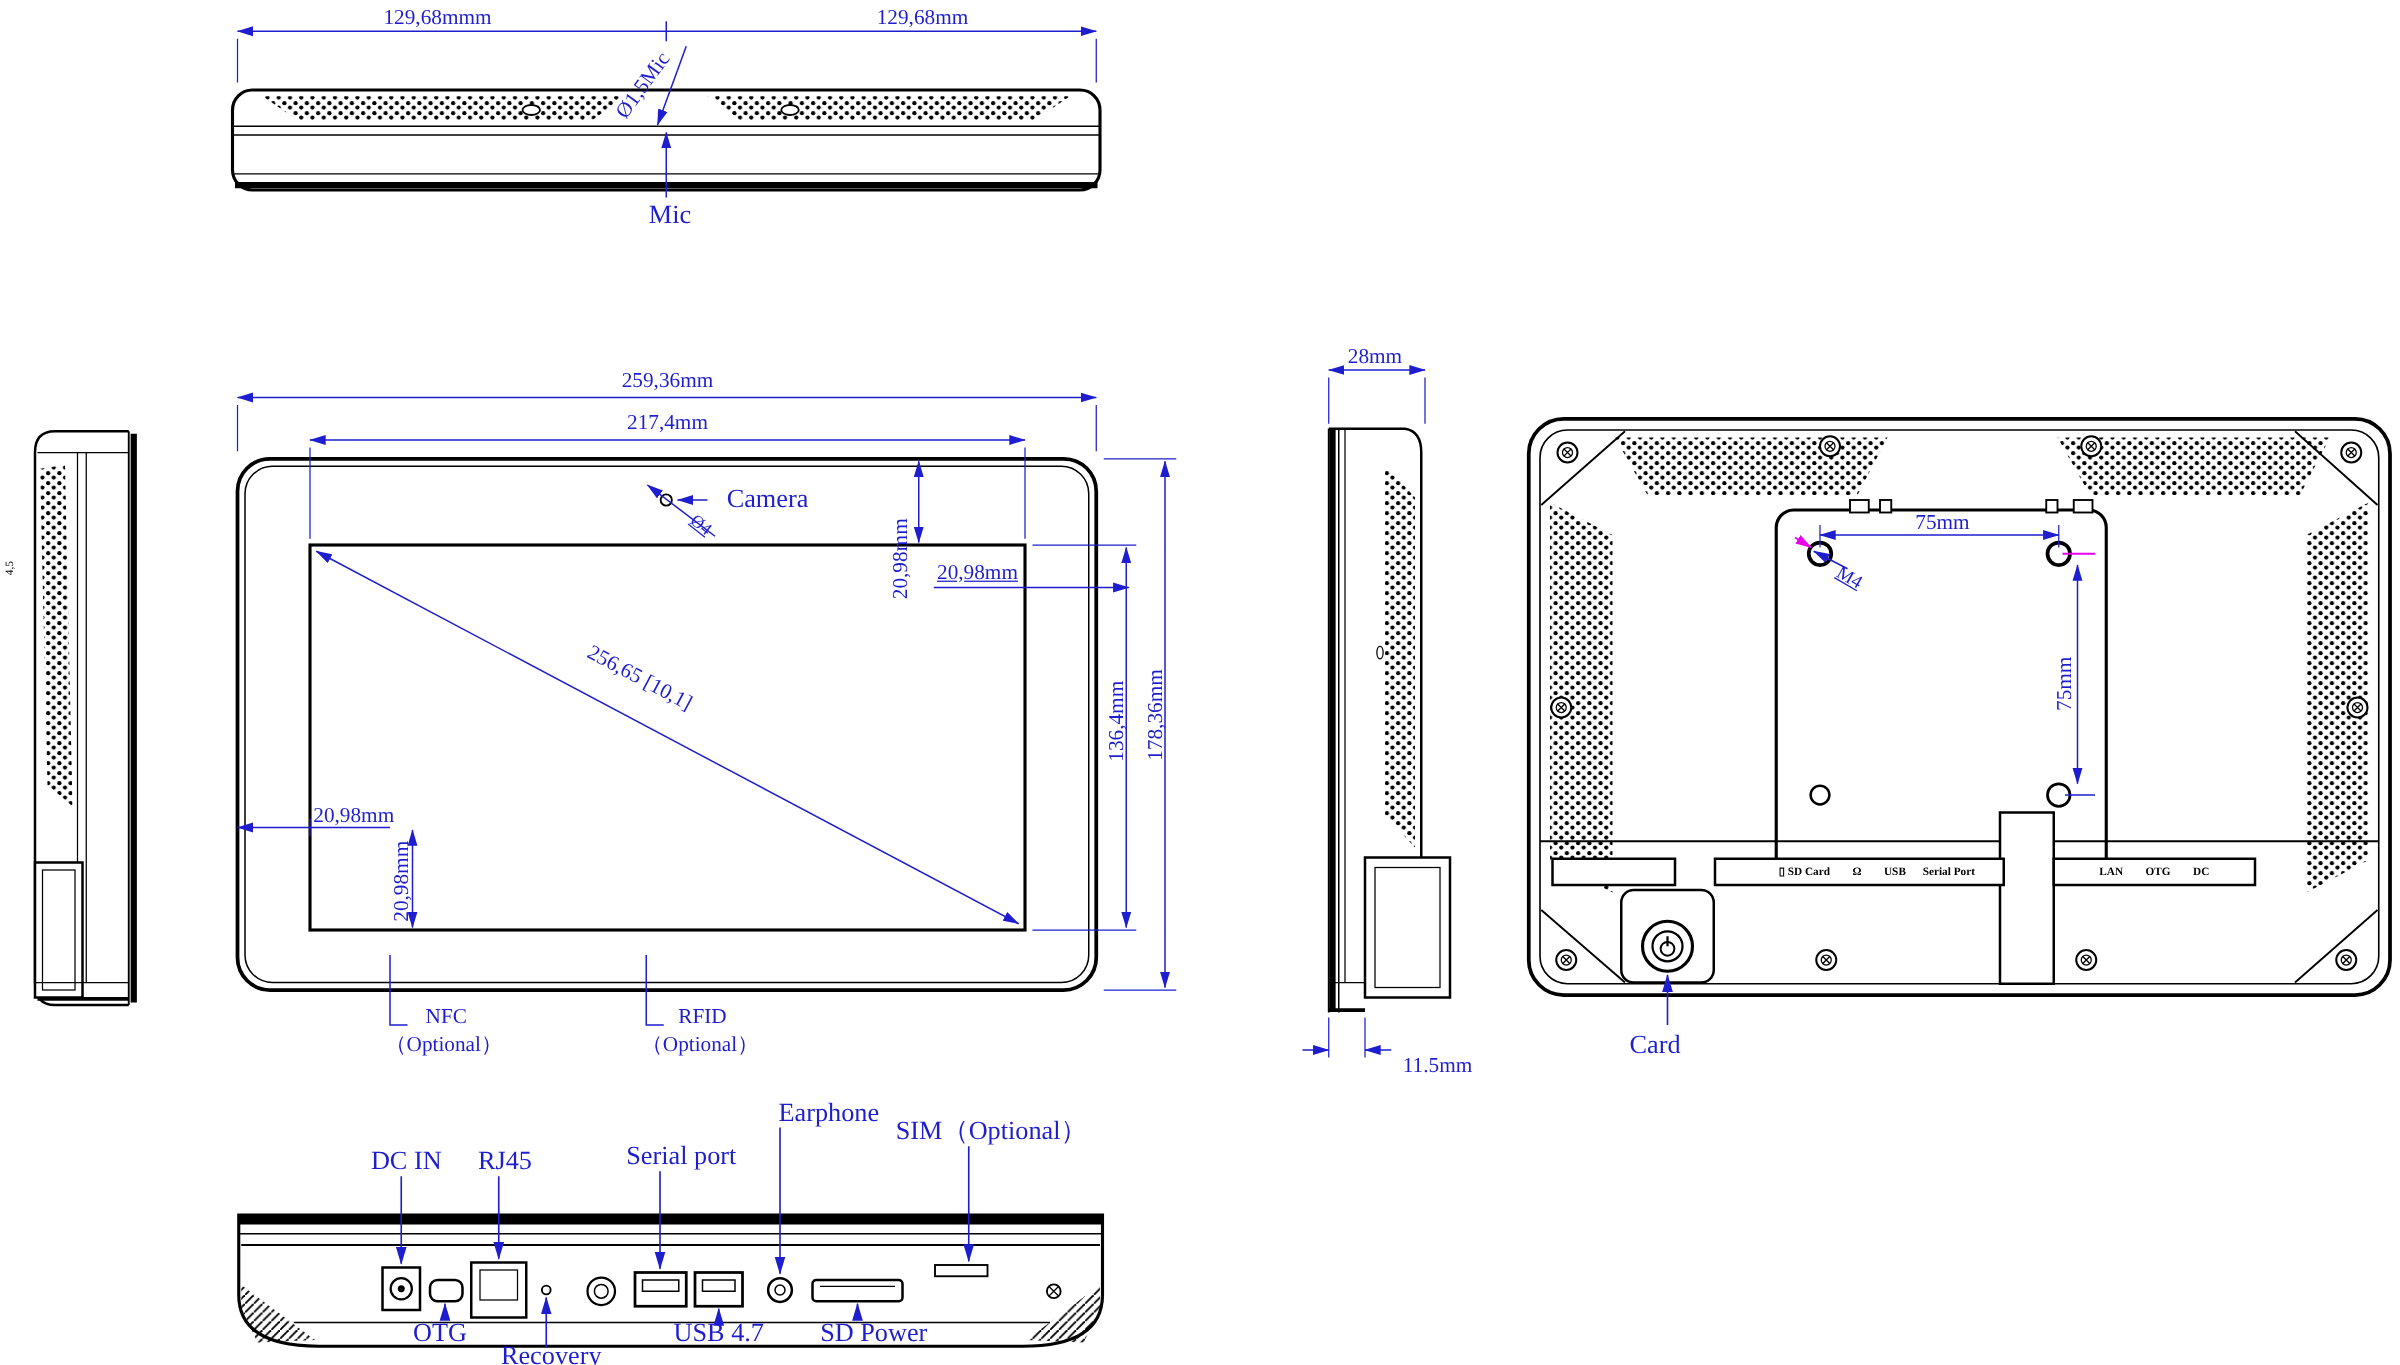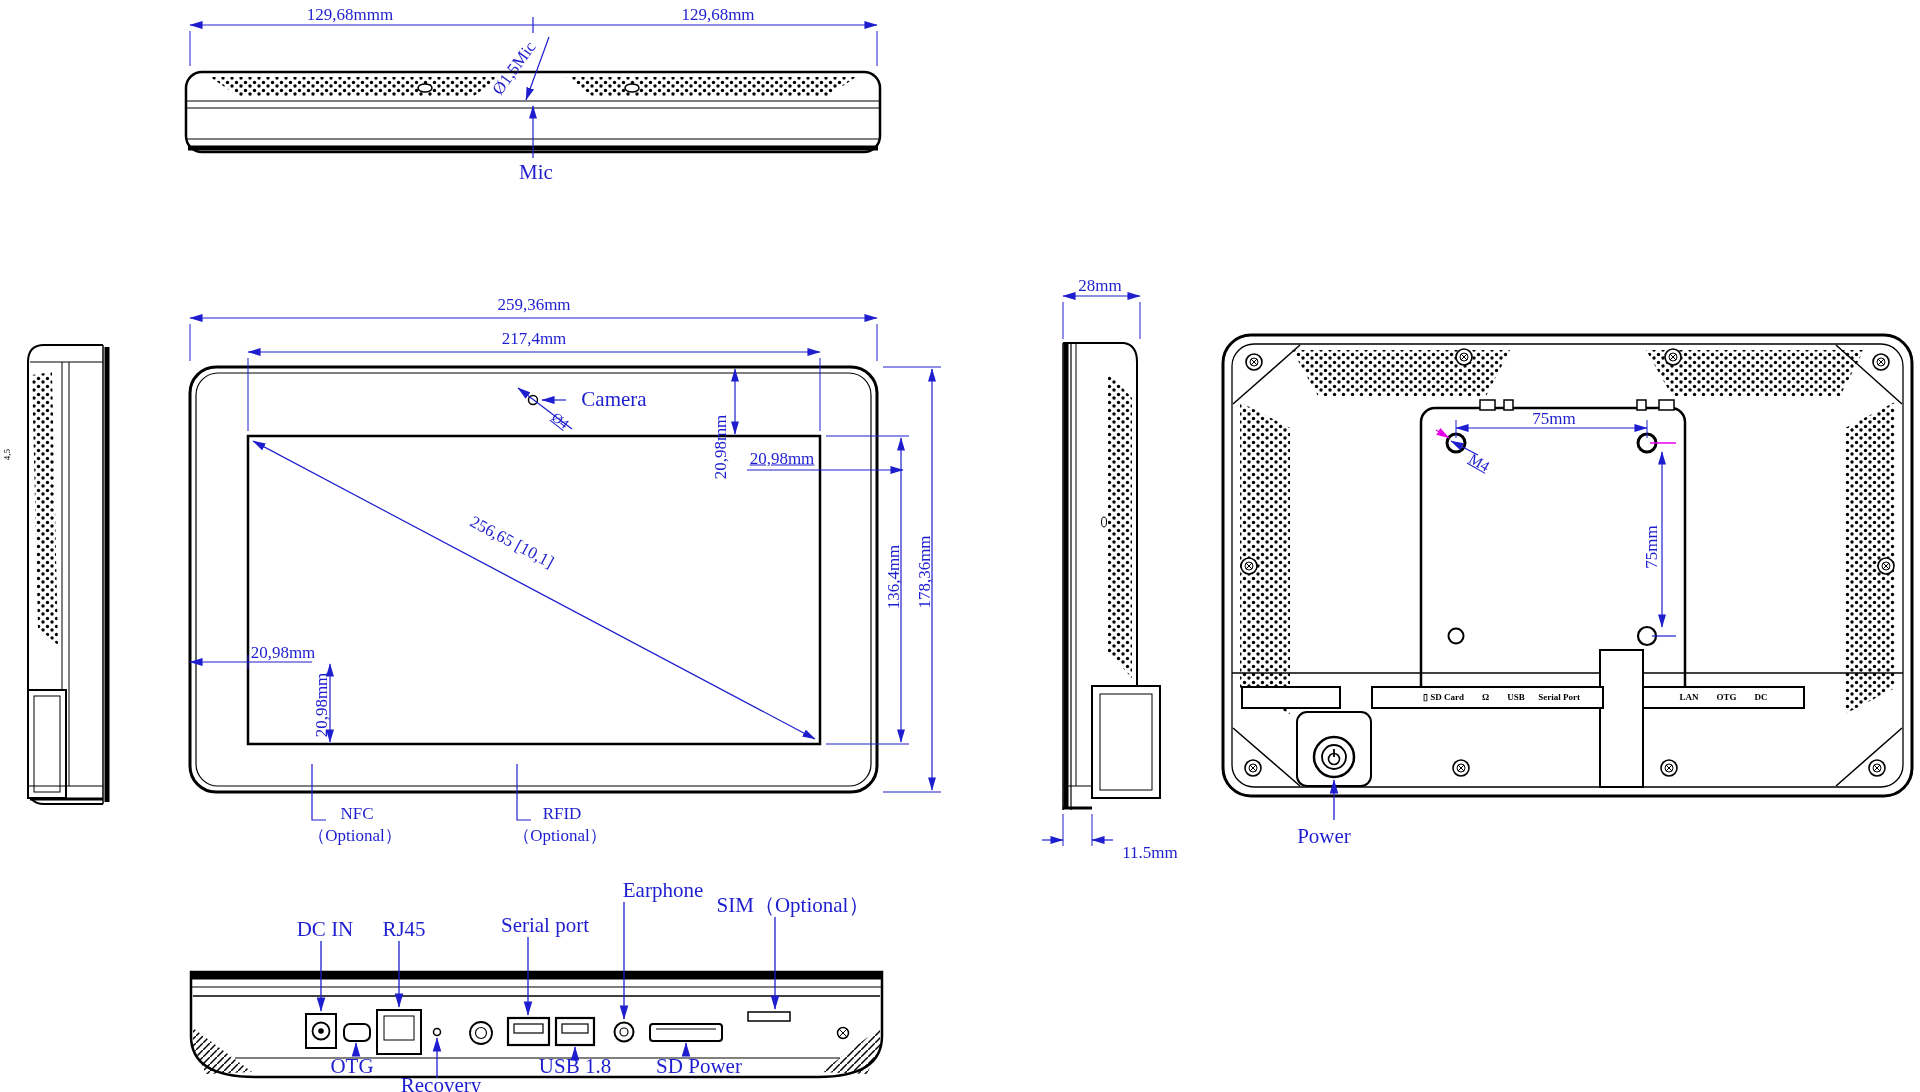--- a/index.html
+++ b/index.html
@@ -222,21 +222,21 @@
     <line x1="624" y1="902" x2="624" y2="1019" stroke="#1e1ecf" stroke-width="1.3" marker-end="url(#mB)"></line>
     <line x1="775" y1="917" x2="775" y2="1009" stroke="#1e1ecf" stroke-width="1.3" marker-end="url(#mB)"></line>
     <line x1="356" y1="1056" x2="356" y2="1043" stroke="#1e1ecf" stroke-width="1.3" marker-end="url(#mB)"></line>
     <line x1="437" y1="1078" x2="437" y2="1038" stroke="#1e1ecf" stroke-width="1.3" marker-end="url(#mB)"></line>
     <line x1="575" y1="1056" x2="575" y2="1047" stroke="#1e1ecf" stroke-width="1.3" marker-end="url(#mB)"></line>
     <line x1="686" y1="1056" x2="686" y2="1043" stroke="#1e1ecf" stroke-width="1.3" marker-end="url(#mB)"></line>
   </g>
 </svg>
 
 <div class="lbl" style="left:350px;top:14px;">129,68mmm</div>
-<div class="lbl" style="left:718px;top:14px;">129,68mm</div>
+<div class="lbl" style="left:738px;top:14px;">129,68mm</div>
 <div class="lbl" style="left:514px;top:68px;transform:translate(-50%,-50%) rotate(-54deg);">Ø1,5Mic</div>
 <div class="lbl big" style="left:536px;top:172px;">Mic</div>
 
 <div class="tinymark" style="left:2px;top:450px;transform:rotate(-90deg);">4,5</div>
 
 <div class="lbl" style="left:534px;top:304px;">259,36mm</div>
 <div class="lbl" style="left:534px;top:338px;">217,4mm</div>
 <div class="lbl big" style="left:614px;top:399px;">Camera</div>
 <div class="lbl u" style="left:560px;top:421px;font-size:14px;transform:translate(-50%,-50%) rotate(38deg);">Ø4</div>
 <div class="lbl" style="left:720px;top:447px;transform:translate(-50%,-50%) rotate(-90deg);">20,98mm</div>
@@ -252,25 +252,25 @@
 <div class="lbl med" style="left:560px;top:835px;">（Optional）</div>
 
 <div class="lbl" style="left:1100px;top:285px;">28mm</div>
 <div class="lbl" style="left:1150px;top:852px;">11.5mm</div>
 
 <div class="lbl" style="left:1554px;top:418px;">75mm</div>
 <div class="lbl" style="left:1651px;top:547px;transform:translate(-50%,-50%) rotate(-90deg);">75mm</div>
 <div class="lbl u" style="left:1479px;top:463px;font-size:15px;transform:translate(-50%,-50%) rotate(30deg);">M4</div>
 <div class="strip" style="left:1372px;top:687px;width:259px;height:21px;">▯ SD Card        Ω        USB      Serial Port</div>
 <div class="strip" style="left:1643px;top:687px;width:161px;height:21px;">LAN        OTG        DC</div>
-<div class="lbl big" style="left:1324px;top:836px;">Power</div>
+<div class="lbl big" style="left:1324px;top:836px;">Card</div>
 
 <div class="lbl big" style="left:325px;top:929px;text-align:center;">DC IN</div>
 <div class="lbl big" style="left:404px;top:929px;">RJ45</div>
 <div class="lbl big" style="left:545px;top:925px;">Serial port</div>
 <div class="lbl big" style="left:663px;top:890px;">Earphone</div>
 <div class="lbl big" style="left:793px;top:905px;">SIM（Optional）</div>
 <div class="lbl big" style="left:352px;top:1066px;">OTG</div>
 <div class="lbl big" style="left:441px;top:1085px;">Recovery</div>
-<div class="lbl big" style="left:575px;top:1066px;">USB 1.8</div>
+<div class="lbl big" style="left:575px;top:1066px;">USB 4.7</div>
 <div class="lbl big" style="left:699px;top:1066px;">SD Power</div>
 
 </div>
 
 </body></html>

